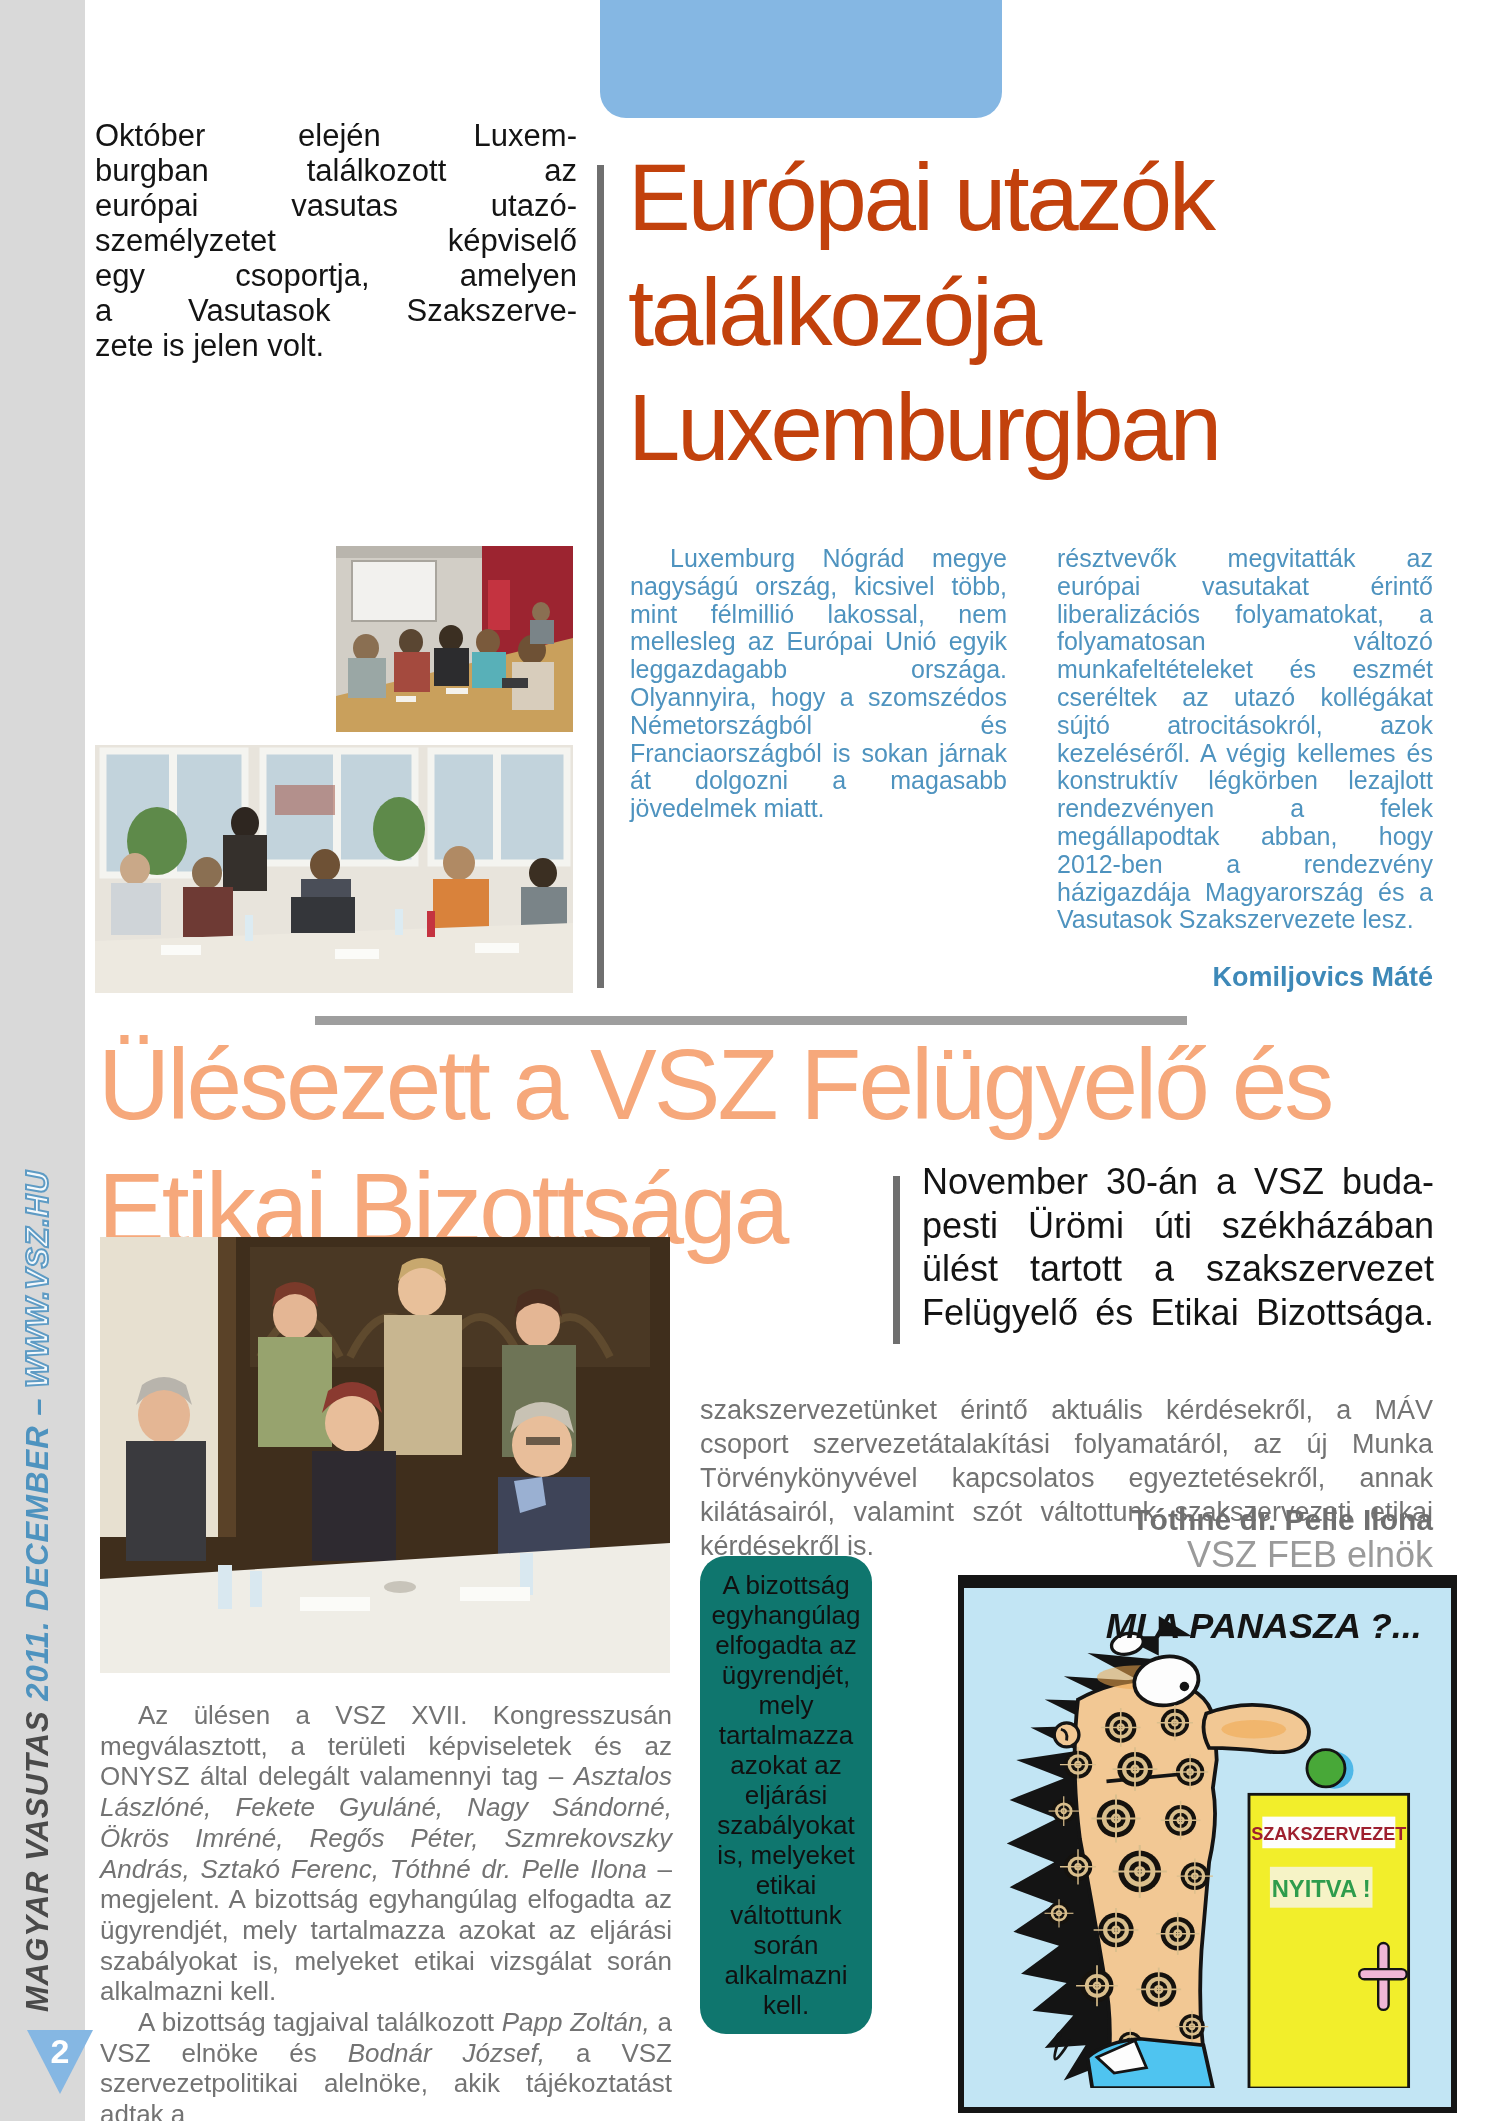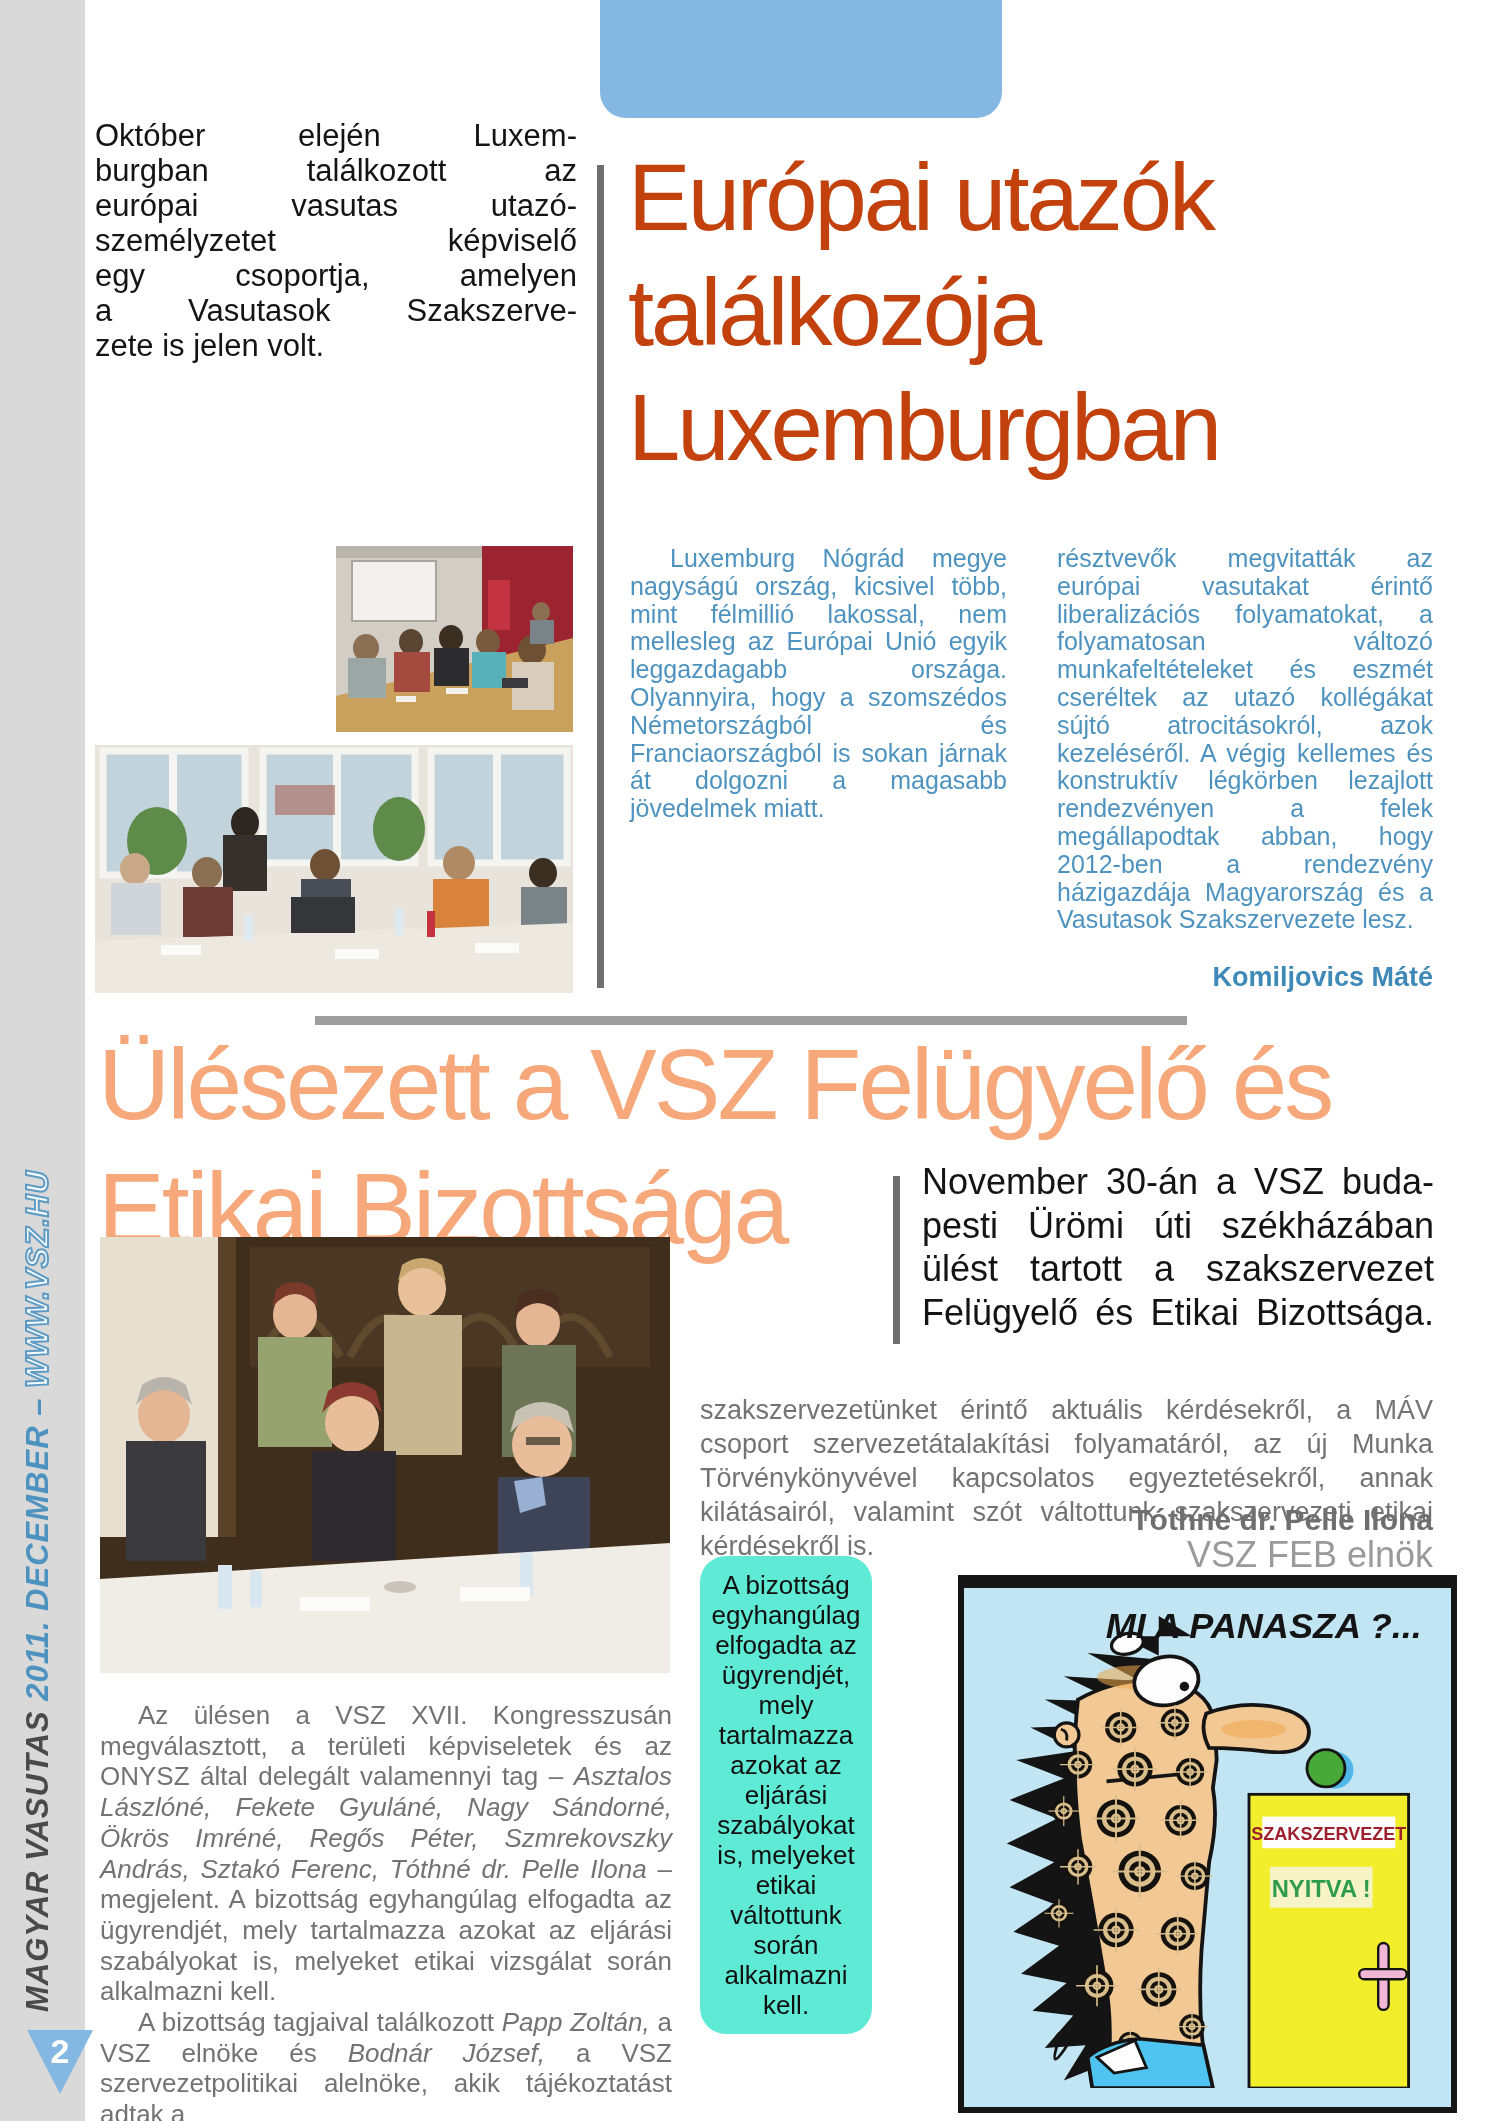--- a/index.html
+++ b/index.html
@@ -45,21 +45,21 @@
   .a2-title{position:absolute;left:98px;top:1022px;width:1345px;color:#F6A87B;
             font-size:100px;line-height:124px;letter-spacing:-3px;font-weight:400;}
   .lead-bar{position:absolute;left:893px;top:1176px;width:7px;height:168px;background:#6F6F6F;}
   .a2-lead{position:absolute;left:922px;top:1160px;width:512px;font-size:36px;line-height:43.5px;color:#141414;}
   .a2-lead .ln{text-align:justify;text-align-last:justify;height:43.5px;overflow:hidden;}
   .graytext{color:#737373;text-align:justify;}
   .a2-right{position:absolute;left:700px;top:1393px;width:733px;font-size:27px;line-height:34px;}
   .a2-author{position:absolute;left:700px;top:1502px;width:733px;text-align:right;}
   .a2-author .nm{color:#6F6F6F;font-weight:bold;font-size:30px;line-height:36px;}
   .a2-author .rl{color:#9A9A9A;font-size:36px;line-height:34px;}
-  .hbox{position:absolute;left:700px;top:1556px;width:172px;height:478px;background:#5eead4;
+  .hbox{position:absolute;left:700px;top:1556px;width:172px;height:478px;background:#0f766e;
         border-radius:26px;display:flex;flex-direction:column;justify-content:center;align-items:center;}
   .hbox .ln{font-size:26px;line-height:30px;color:#101010;text-align:center;white-space:nowrap;}
   .a2-left{position:absolute;left:100px;top:1700px;width:572px;font-size:26px;line-height:30.7px;}
   .a2-left p{margin:0;text-indent:38px;}
   
   .cartoon{position:absolute;left:958px;top:1575px;width:487px;height:519px;
            border:6px solid #151515;border-top-width:13px;background:#C2E5F4;}
   .cartoon svg{display:block;}
   i{font-style:italic;}
 </style>

